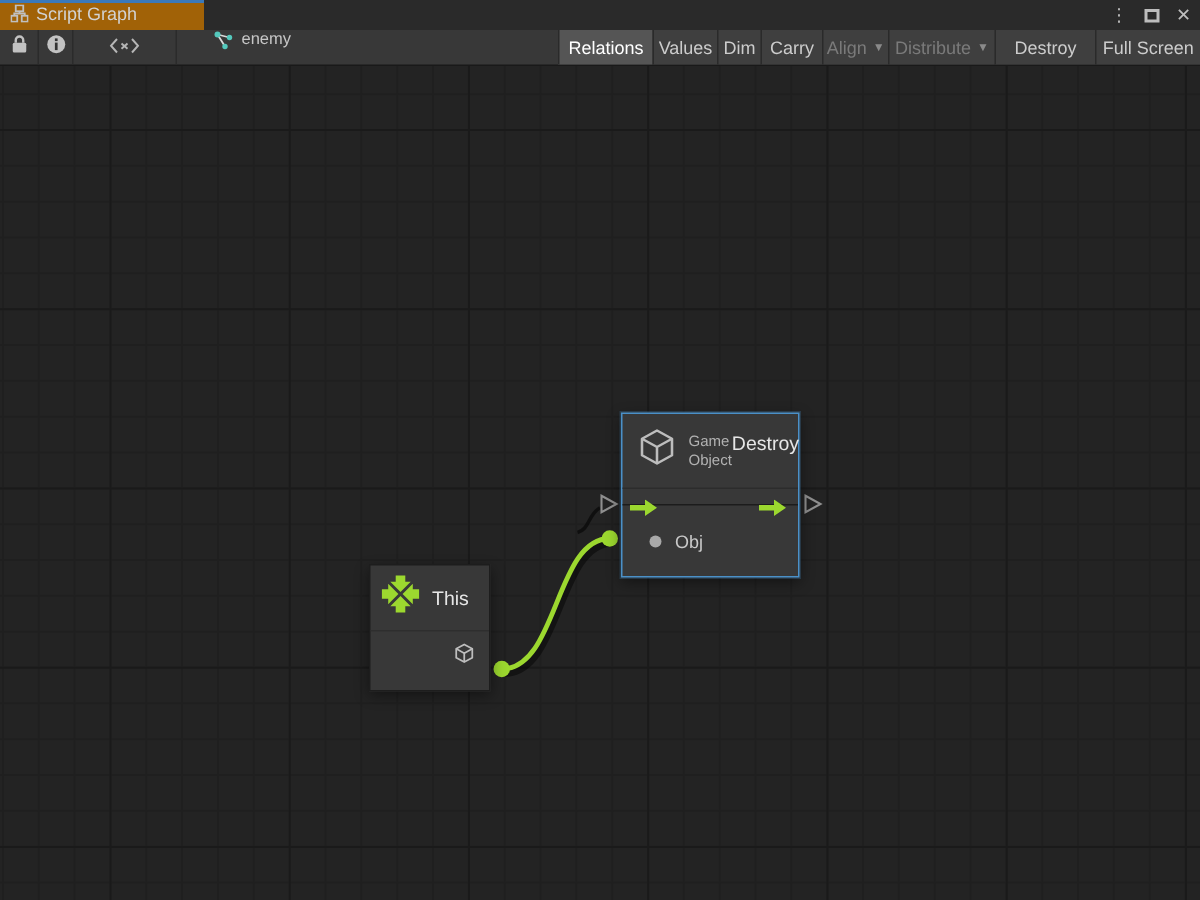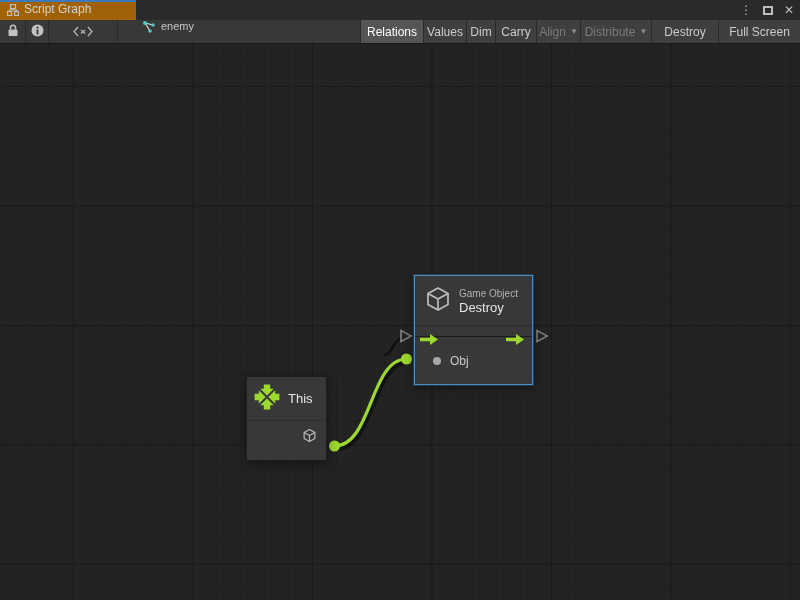--- a/index.html
+++ b/index.html
@@ -35,21 +35,21 @@
     border-radius:50%; background:#9a9a9a; }
   .zoom-value { font-size:11px; color:#c2c2c2; margin-left:9px; }
   .tb-spacer { flex:1; }
   .tb-btn { display:flex; align-items:center; justify-content:center; gap:4px;
     font-size:12px; color:#cccccc; background:#3f3f3f; border-left:1px solid #2a2a2a;
     white-space:nowrap; }
   .tb-btn.active { background:#555555; color:#ffffff; }
   .tb-btn.disabled { color:#7a7a7a; }
   .dd-arrow { font-size:8px; color:#8a8a8a; }
   .w-relations{width:63px}.w-values{width:43px}.w-dim{width:29px}.w-carry{width:41px}
-  .w-align{width:44px}.w-distribute{width:71px}.w-overview{width:67px}.w-fullscreen{width:82px}
+  .w-align{width:44px}.w-distribute{width:71px}.w-overview{width:67px}.w-fullscreen{width:70px}
 
   
   .canvas { position:absolute; left:0; top:44px; width:800px; height:556px;
     background-color:#232323;
     background-image:
       linear-gradient(#1a1a1a 1px, transparent 1px),
       linear-gradient(90deg, #1a1a1a 1px, transparent 1px),
       linear-gradient(#1f1f1f 1px, transparent 1px),
       linear-gradient(90deg, #1f1f1f 1px, transparent 1px);
     background-size:119.5px 119.5px, 119.5px 119.5px, 23.9px 23.9px, 23.9px 23.9px;
@@ -57,21 +57,21 @@
   .edge-layer { position:absolute; left:0; top:0; width:800px; height:556px; }
 
   
   .node { position:absolute; background:#383838; border:1px solid #1d1d1d;
     box-shadow:0 3px 9px rgba(0,0,0,.45); }
   .node.selected { border:1px solid #4a90c8; box-shadow:0 0 0 1px rgba(74,144,200,.25), 0 3px 9px rgba(0,0,0,.45); }
 
   .node-destroy { left:414px; top:231px; width:119px; height:110px; }
   .nd-header { height:50px; display:flex; align-items:center; gap:7px; padding-left:9px;
     border-bottom:1px solid #2c2c2c; }
-  .nd-titles { display:flex; flex-direction:column; justify-content:center; }
+  .nd-titles { display:flex; flex-direction:row; justify-content:center; }
   .nd-cat { font-size:10px; color:#b2b2b2; line-height:13px; }
   .nd-title { font-size:13px; color:#e6e6e6; line-height:15px; }
   .flow-row { position:relative; height:22px; }
   .relation-line { position:absolute; left:0; right:0; top:10px; height:1px; background:#1c1c1c; }
   .flow-arrow { position:absolute; top:5px; }
   .flow-arrow.in { left:5px; } .flow-arrow.out { right:7px; }
   .obj-row { display:flex; align-items:center; gap:9px; padding-left:18px; height:26px; }
   .port-dot-gray { width:8px; height:8px; border-radius:50%; background:#a8a8a8; }
   .obj-label { font-size:12px; color:#c9c9c9; }
 

